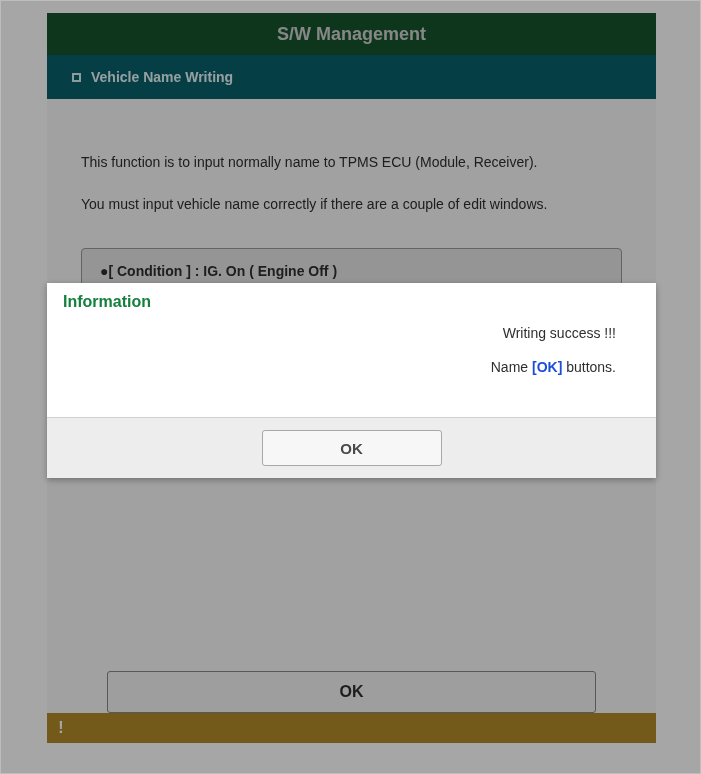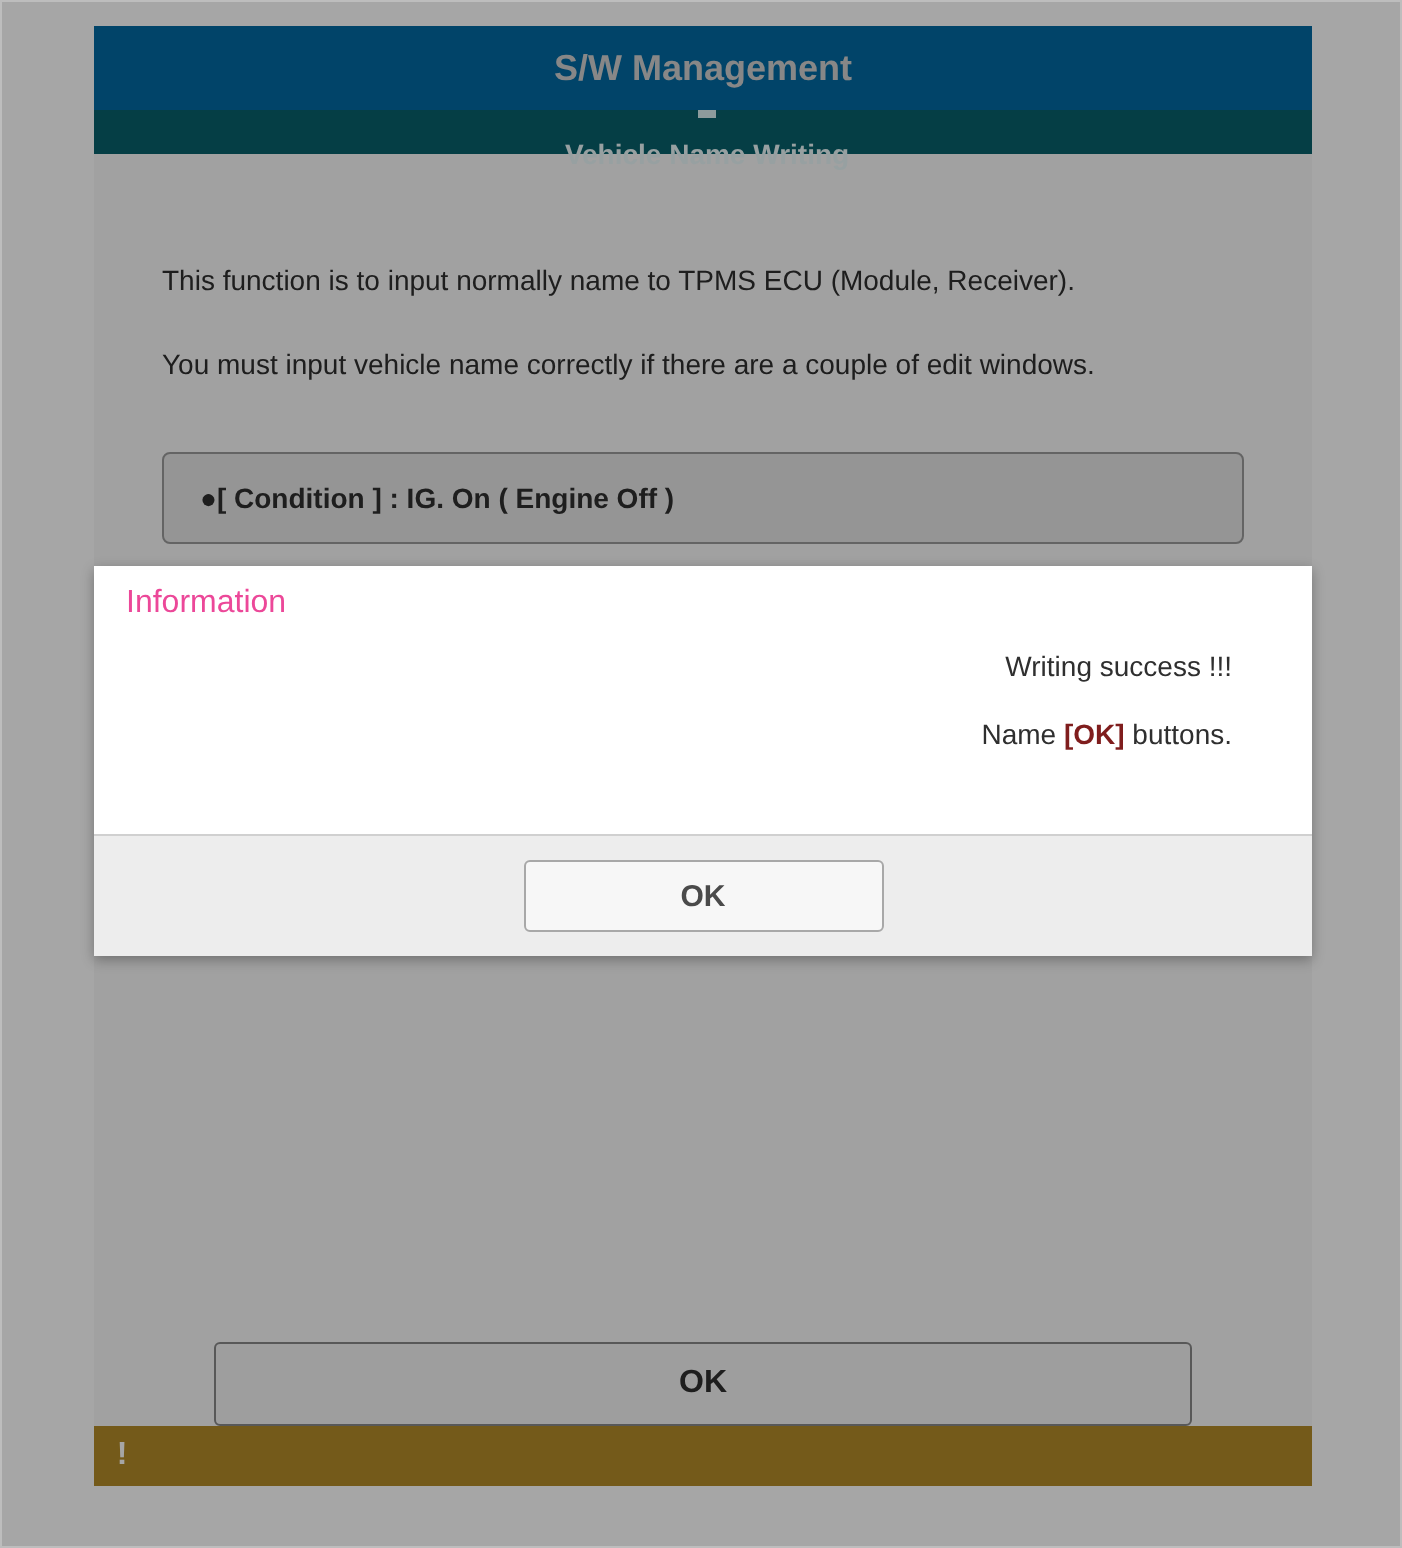--- a/index.html
+++ b/index.html
@@ -1,36 +1,36 @@
 <!DOCTYPE html>
 <html><head>
 <meta charset="utf-8">
 <style>
   * { box-sizing: border-box; margin: 0; padding: 0; }
   html, body { width: 701px; height: 774px; font-family: Arial, Helvetica, sans-serif; background: #fff; overflow: hidden; }
   .frame { position: relative; width: 701px; height: 774px; border: 1px solid #bdbdbd; background: #fff; }
   .inner { position: absolute; left: 46px; top: 12px; width: 609px; height: 730px; background: #f7f7f7; }
-  .header { height: 42px; background: #0369a1; color: #d0d0d0; font-size: 18px; font-weight: bold; display: flex; align-items: center; justify-content: center; }
-  .subheader { height: 22px; background: #09606b; color: #e8f6f7; font-size: 14px; font-weight: bold; display: flex; align-items: center; padding-left: 4px; gap: 10px; flex-direction: column; }
+  .header { height: 42px; background: #14532d; color: #d0d0d0; font-size: 18px; font-weight: bold; display: flex; align-items: center; justify-content: center; }
+  .subheader { height: 44px; background: #09606b; color: #e8f6f7; font-size: 14px; font-weight: bold; display: flex; align-items: center; padding-left: 25px; gap: 10px; }
   .sq { width: 9px; height: 9px; border: 2px solid #d9eef0; background: transparent; display: inline-block; }
   .content { position: relative; padding: 54px 34px 0 34px; font-size: 14px; color: #2f2f2f; height: calc(100% - 42px - 30px - 42px - 30px); }
   .para { margin-bottom: 22px; line-height: 1.4; }
   .cond-box { margin-top: 34px; border: 1px solid #9a9a9a; border-radius: 4px; background: #e5e5e5; padding: 14px 18px; font-size: 14px; color: #2f2f2f; font-weight: bold; }
   .bottom-buttons { position: absolute; left: 0; bottom: 30px; width: 100%; height: 42px; display: flex; gap: 20px; justify-content: center; padding: 0 60px; }
   .btn { flex: 1; border: 1px solid #888; background: #f3f3f3; color: #2f2f2f; font-size: 16px; font-weight: bold; border-radius: 3px; cursor: pointer; }
   .warning-bar { position: absolute; left: 0; bottom: 0; height: 30px; width: 100%; background: #b38b29; color: #262118; font-size: 13px; font-weight: bold; display: flex; align-items: center; }
   .warning-icon { width: 28px; height: 100%; display: flex; align-items: center; justify-content: center; color: #fff; font-size: 16px; font-weight: bold; }
   .warning-text { flex: 1; text-align: center; padding-right: 28px; }
   
   .overlay { position: absolute; inset: 0; background: rgba(0,0,0,0.35); }
   .modal { position: absolute; left: 46px; top: 282px; width: 609px; background: #fff; box-shadow: 0 2px 6px rgba(0,0,0,0.3); }
-  .modal-title { padding: 10px 16px 8px 16px; font-size: 16px; font-weight: normal; color: #ec4899; }
+  .modal-title { padding: 10px 16px 8px 16px; font-size: 16px; font-weight: bold; color: #15803d; }
   .modal-body { padding: 6px 40px 24px 40px; font-size: 14px; color: #2f2f2f; text-align: right; }
   .modal-line { margin-bottom: 18px; }
-  .ok-strong { color: #7f1d1d; font-weight: bold; }
+  .ok-strong { color: #1d4ed8; font-weight: bold; }
   .modal-footer { background: #ededed; border-top: 1px solid #d0d0d0; padding: 12px 0; display: flex; justify-content: center; }
   .modal-btn { width: 180px; height: 36px; border: 1px solid #a8a8a8; background: #f7f7f7; border-radius: 3px; font-size: 15px; font-weight: bold; color: #4a4a4a; cursor: pointer; }
 </style>
 </head>
 <body>
 
 <div class="frame">
 
   <div class="inner">
 

